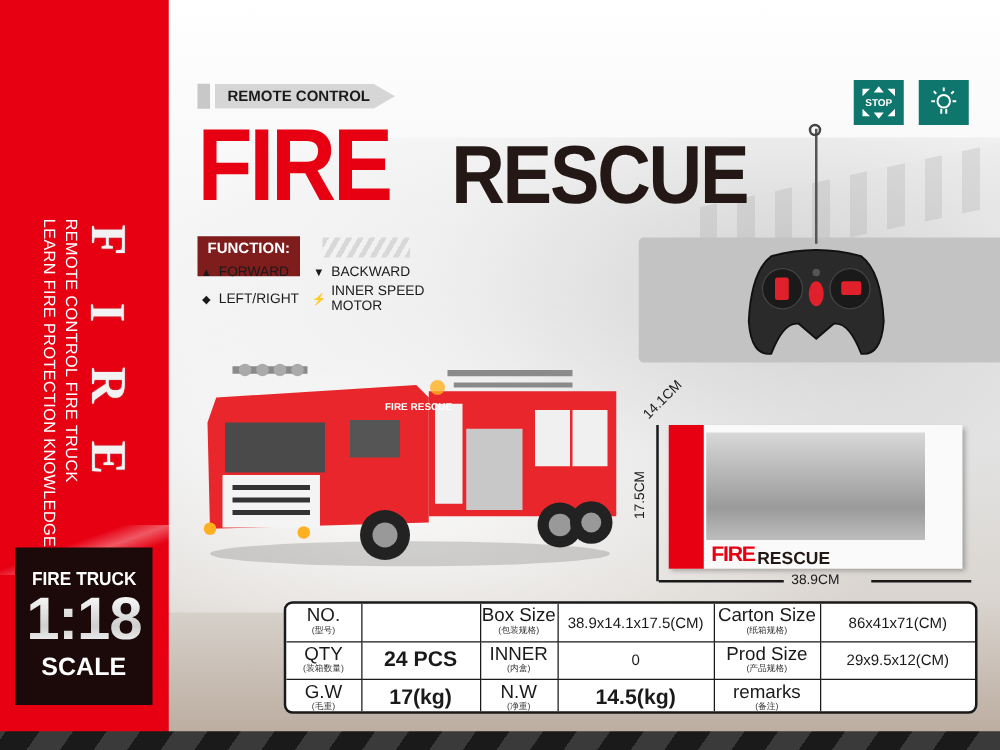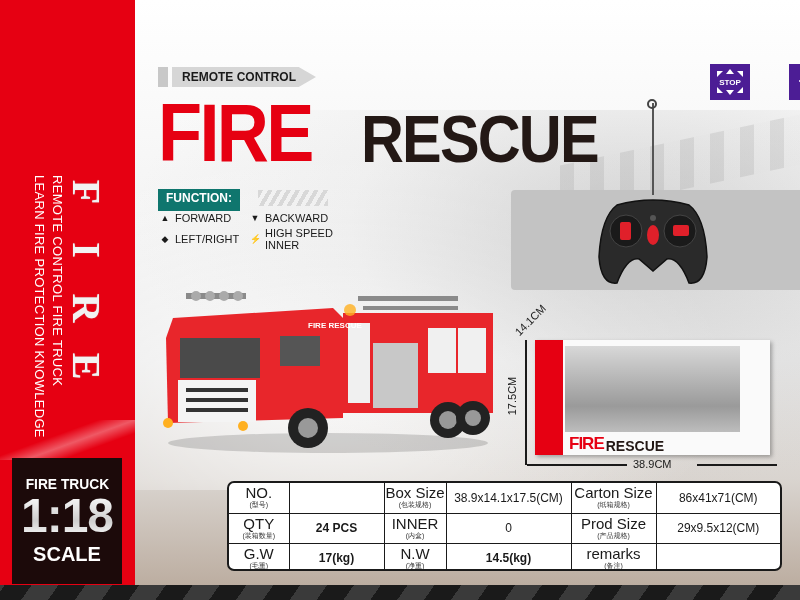--- a/index.html
+++ b/index.html
@@ -39,21 +39,21 @@
   .fire-vertical {
     position: absolute; left: 66px; top: 170px; width: 40px;
     display: flex; flex-direction: column; align-items: center; gap: 14px;
   }
   .fire-vertical span {
     font-family: "Liberation Serif", serif; font-weight: bold;
     font-size: 40px; color: #f2f2f2; transform: rotate(90deg);
     line-height: 44px; text-shadow: 0 0 1px #bbb;
   }
   .scale-box {
-    position: absolute; left: 12px; top: 458px; width: 110px; height: 126px;
+    position: absolute; left: 12px; top: 438px; width: 110px; height: 126px;
     background: #1c0a0a;
     display: flex; flex-direction: column; align-items: center; justify-content: center;
     color: #fff;
   }
   .scale-box .l1 { font-size: 15px; font-weight: bold; font-family: "Liberation Sans", sans-serif; transform: scaleX(0.92); }
   .scale-box .l2 { font-size: 48px; font-weight: bold; line-height: 48px; letter-spacing: -1px; background: linear-gradient(180deg,#fff 0%,#cfcfcf 60%,#fff 100%); -webkit-background-clip: text; color: transparent; }
   .scale-box .l3 { font-size: 20px; font-weight: bold; line-height: 28px; }
   
   .stripe-bar {
     position: absolute; left: 0; top: 585px; width: 800px; height: 15px;
@@ -69,41 +69,41 @@
     height: 20px; background: #d6d6d6; padding: 0 20px 0 10px;
     font-weight: bold; font-size: 12px; line-height: 20px; color: #1a1a1a;
     clip-path: polygon(0 0, 88% 0, 100% 50%, 88% 100%, 0 100%);
   }
   .title {
     position: absolute; left: 158px; top: 92px; display: flex; align-items: flex-end;
   }
   .title .fire { color: #e60012; font-size: 82px; font-weight: bold; letter-spacing: -3px; line-height: 82px; transform: scaleX(0.88); transform-origin: left; display:inline-block; width: 195px;}
   .title .rescue { color: #231815; font-size: 66px; font-weight: bold; letter-spacing: -2px; line-height: 70px; transform: scaleX(0.9); transform-origin: left; display:inline-block; margin-left: 8px;}
   .func-badge {
-    position: absolute; left: 158px; top: 189px; width: 82px; height: 22px;
-    background: #0f766e; color: #fff; font-weight: bold; font-size: 12px;
+    position: absolute; left: 158px; top: 189px; width: 82px; height: 32px;
+    background: #7f1d1d; color: #fff; font-weight: bold; font-size: 12px;
     line-height: 18px; text-align: center;
   }
   .func-hatch {
     position: absolute; left: 258px; top: 190px; width: 70px; height: 16px;
     background: repeating-linear-gradient(-60deg, #d8d8d8 0 4px, transparent 4px 8px);
   }
   .func-list {
     position: absolute; left: 160px; top: 212px;
     display: grid; grid-template-columns: 90px 120px; row-gap: 3px;
     font-size: 11px; color: #1a1a1a;
   }
   .func-item { display: flex; align-items: center; gap: 5px; }
   .func-item .ic { font-size: 9px; width: 10px; text-align: center; }
   
   .feat-icons { position: absolute; left: 683px; top: 64px; display: flex; gap: 12px; }
   .feat-icon {
-    width: 40px; height: 36px; background: #4c1d95; color: #fff;
+    width: 40px; height: 36px; background: #0f766e; color: #fff;
     display: flex; align-items: center; justify-content: center; flex-direction: column;
-    font-size: 9px; font-weight: bold; margin-left: 27px;
+    font-size: 9px; font-weight: bold;
   }
   
   .remote-panel {
     position: absolute; left: 511px; top: 190px; width: 289px; height: 100px;
     background: #c3c3c3; border-radius: 4px 0 0 4px;
   }
   .antenna { position: absolute; left: 652px; top: 103px; width: 2px; height: 92px; background: #555; }
   .antenna-tip { position: absolute; left: 647px; top: 99px; width: 10px; height: 10px; border: 2px solid #444; border-radius: 50%; }
   .controller {
     position: absolute; left: 597px; top: 197px; width: 112px; height: 90px;
@@ -134,21 +134,21 @@
   }
   .spec-table table { width: 100%; height: 100%; border-collapse: collapse; padding-left: 24px; }
   .spec-table td { border: 1px solid #1a1a1a; text-align: center; vertical-align: middle; height: 30px; padding: 0; }
   .spec-table tr:first-child td { border-top: none; }
   .spec-table tr:last-child td { border-bottom: none; }
   .spec-table td:first-child { border-left: none; }
   .spec-table td:last-child { border-right: none; }
   .k { font-size: 15px; line-height: 14px; color: #1a1a1a; font-family: "Liberation Sans", sans-serif; }
   .k small { display: block; font-size: 7px; line-height: 9px; color: #333; }
   .v { font-size: 12px; font-weight: normal; color: #1a1a1a; }
-  .v-big { font-size: 12px; font-weight: bold; color: #1a1a1a; }
+  .v-big { font-size: 17px; font-weight: bold; color: #1a1a1a; }
 </style>
 </head>
 <body>
 
 <div class="bg-smoke"></div>
 <div class="bg-building"></div>
 
 <div class="red-band">
   <div class="gloss"></div>
 </div>
@@ -187,21 +187,21 @@
   <div class="func-item">
     <span class="ic">▼</span>
     <span>BACKWARD</span>
   </div>
   <div class="func-item">
     <span class="ic">◆</span>
     <span>LEFT/RIGHT</span>
   </div>
   <div class="func-item">
     <span class="ic">⚡</span>
-    <span>HIGH SPEED INNER</span>
+    <span>INNER SPEED MOTOR</span>
   </div>
 </div>
 
 <div class="feat-icons">
   <div class="feat-icon">
     <svg width="30" height="28" viewBox="0 0 30 28">
       <g fill="#fff">
         <polygon points="15,1 11,6 19,6"></polygon>
           <polygon points="15,27 11,22 19,22"></polygon>
         <polygon points="2,3 8,3 2,9"></polygon>

